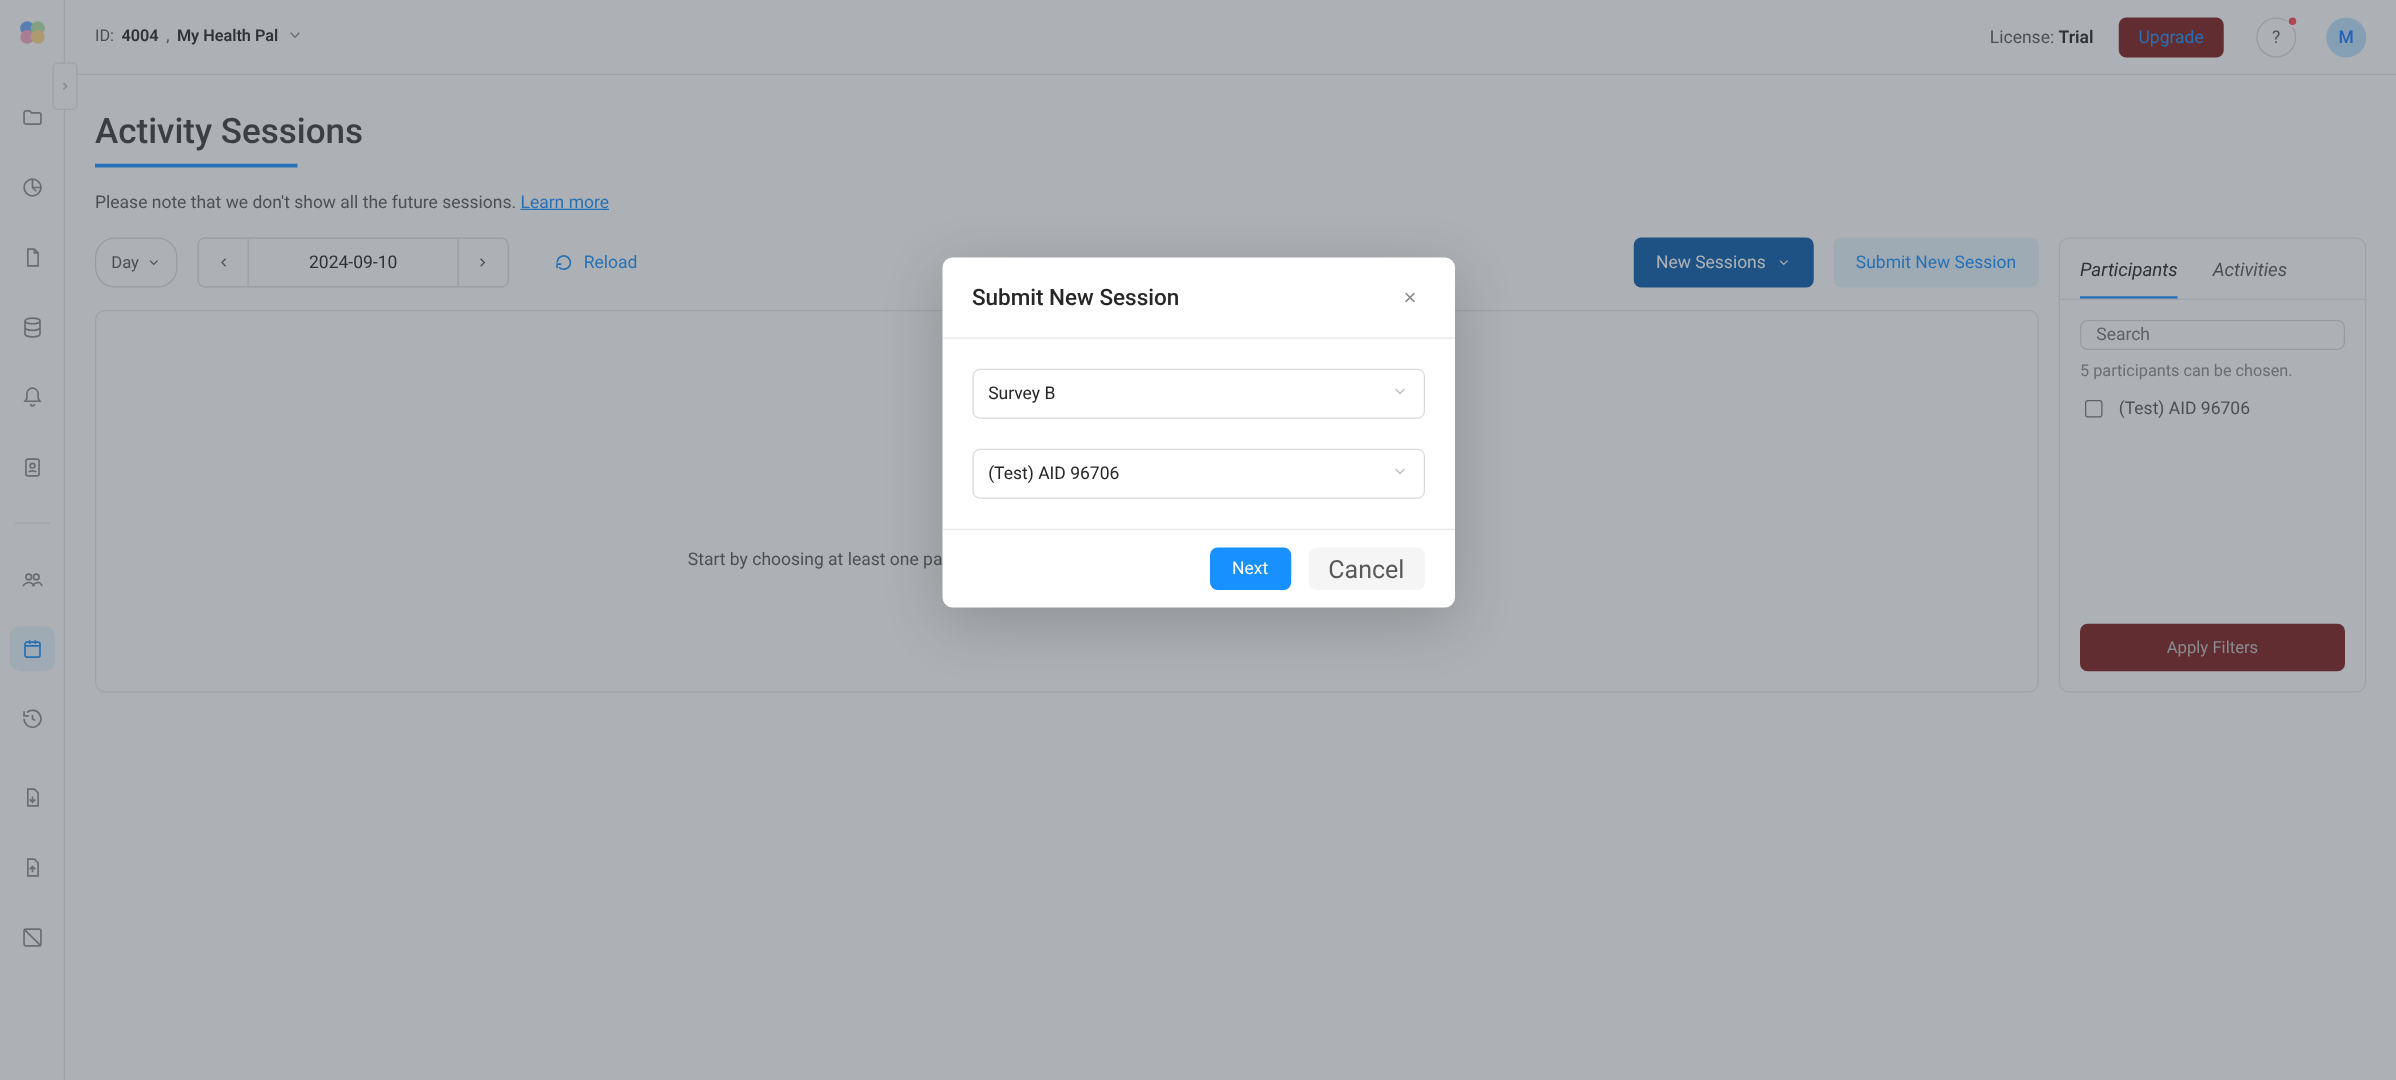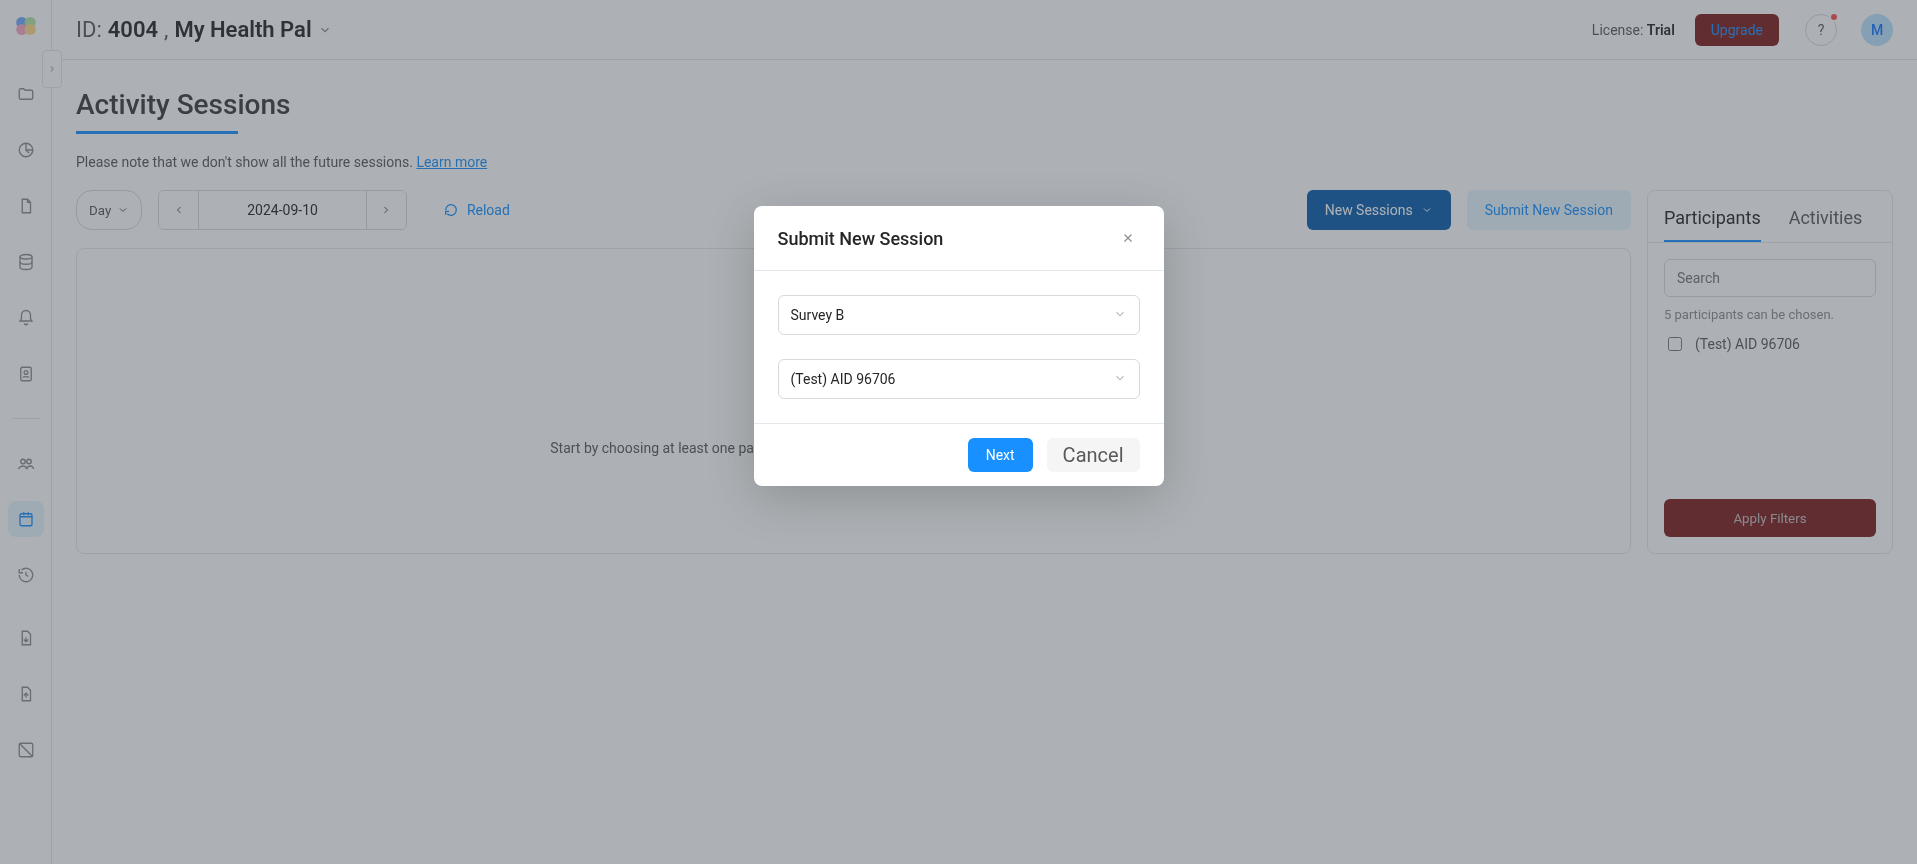--- a/index.html
+++ b/index.html
@@ -24,21 +24,21 @@
   .side-expand { position: absolute; left: var(--sidebar-w); top: 50px; transform: translateX(-50%); width: 20px; height: 38px; border: 1px solid var(--border); border-radius: 4px; background: #fff; display: flex; align-items: center; justify-content: center; cursor: pointer; z-index: 11; color: #bfbfbf; }
   .side-items { display: flex; flex-direction: column; gap: 20px; align-items: center; width: 100%; }
   .side-item { width: 36px; height: 36px; display: flex; align-items: center; justify-content: center; border-radius: 8px; color: #8c8c8c; cursor: pointer; }
   .side-item.active { background: #e6f4ff; color: var(--blue); }
   .side-divider { width: 28px; height: 1px; background: var(--border); margin: 6px 0; }
   .side-group-bottom { margin-top: auto; margin-bottom: 96px; display: flex; flex-direction: column; gap: 20px; align-items: center; }
   .icon { width: 18px; height: 18px; }
 
   
   .header { position: absolute; left: var(--sidebar-w); top: 0; right: 0; height: var(--header-h); border-bottom: 1px solid var(--border); display: flex; align-items: center; padding: 0 24px; gap: 12px; background: #fff; z-index: 5; }
-  .crumb { font-size: 22px; color: #595959; display: flex; align-items: center; gap: 6px; }
+  .crumb { font-size: 13px; color: #595959; display: flex; align-items: center; gap: 6px; }
   .crumb strong { font-weight: 600; color: #262626; }
   .crumb-chev { color: #8c8c8c; }
   .spacer { flex: 1; }
   .license { color: #595959; font-size: 14px; }
   .license strong { color: #262626; font-weight: 600; }
   .upgrade-btn { background: #7f1d1d; color: var(--blue); border: none; padding: 8px 16px; border-radius: 6px; font-size: 14px; cursor: pointer; margin-left: 8px; }
   .help-wrap { position: relative; margin-left: 14px; }
   .help-btn { width: 32px; height: 32px; border-radius: 50%; border: 1px solid var(--border-strong); background: #fff; color: #595959; display: flex; align-items: center; justify-content: center; font-size: 14px; cursor: pointer; }
   .dot { position: absolute; top: -2px; right: -2px; width: 10px; height: 10px; background: #ff4d4f; border-radius: 50%; border: 2px solid #fff; }
   .avatar { width: 32px; height: 32px; border-radius: 50%; background: #bae0ff; color: #1677ff; display: flex; align-items: center; justify-content: center; font-weight: 500; margin-left: 12px; cursor: pointer; }
@@ -66,25 +66,25 @@
   .new-sessions { height: 40px; background: #0b5cab; color: #fff; border: none; border-radius: 6px; padding: 0 18px; display: inline-flex; align-items: center; gap: 8px; cursor: pointer; font-size: 14px; }
   .submit-new { height: 40px; background: #e6f4ff; color: var(--blue); border: none; border-radius: 6px; padding: 0 18px; cursor: pointer; font-size: 14px; }
 
   .canvas { border: 1px solid var(--border); border-radius: 8px; height: 306px; display: flex; align-items: center; justify-content: center; }
   .placeholder { text-align: center; color: #595959; }
   .placeholder .box { width: 70px; height: 70px; margin: 0 auto 24px; position: relative; }
   .placeholder .box svg { width: 100%; height: 100%; color: #d9d9d9; }
 
   
   .tabs { display: flex; gap: 28px; padding: 0 16px; }
-  .tab { padding-bottom: 12px; color: #595959; cursor: pointer; font-size: 18px; }
+  .tab { padding-bottom: 12px; color: #595959; cursor: pointer; font-size: 15px; font-style: italic; }
   .tab.active { color: #262626; border-bottom: 2px solid var(--blue); }
   .tabline { height: 1px; background: var(--border); margin-bottom: 16px; }
   .search { margin: 0 16px 10px; }
-  .search input { width: 100%; height: 38px; border: 1px solid var(--border-strong); border-radius: 6px; padding: 0 12px; font-size: 14px; outline: none; }
+  .search input { width: 100%; height: 24px; border: 1px solid var(--border-strong); border-radius: 6px; padding: 0 12px; font-size: 14px; outline: none; }
   .hint { color: var(--muted); font-size: 13px; padding: 0 16px 10px; }
   .plist { padding: 0 16px; overflow: auto; }
   .pitem { display: flex; align-items: center; gap: 10px; padding: 2px 0; color: #595959; cursor: pointer; }
   .pitem input { width: 14px; height: 14px; }
   .apply-wrap { margin-top: auto; padding: 16px; }
   .apply { width: 100%; height: 38px; border: none; background: #7f1d1d; color: #bfbfbf; border-radius: 6px; cursor: not-allowed; }
 
   
   .overlay { position: absolute; inset: 0; background: rgba(60, 68, 78, 0.42); z-index: 100; }
   .modal { position: absolute; left: 50%; top: 206px; transform: translateX(-50%); width: 410px; background: #fff; border-radius: 8px; box-shadow: 0 12px 48px rgba(0,0,0,0.18); z-index: 101; overflow: hidden; }

